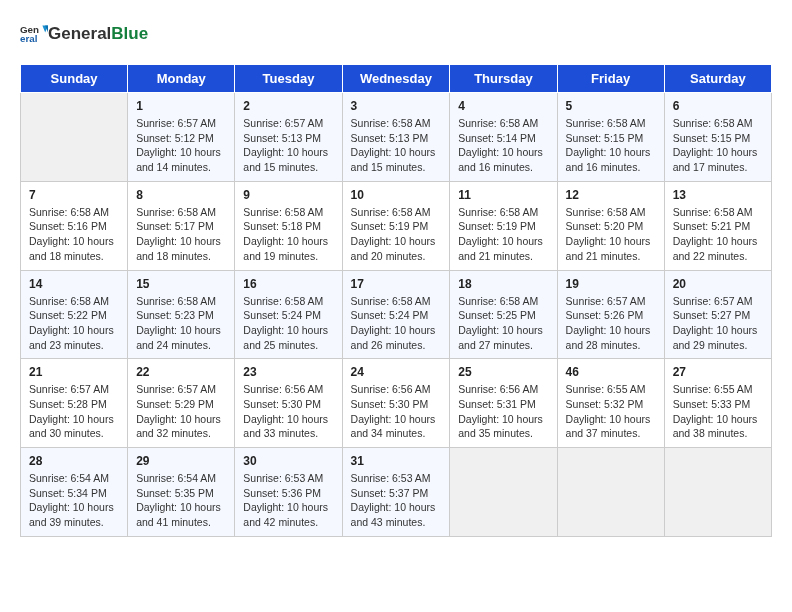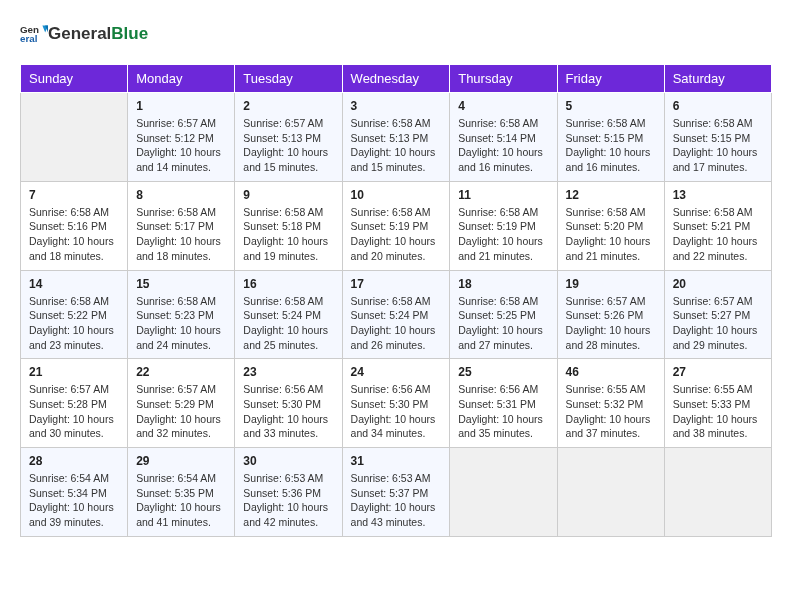--- a/index.html
+++ b/index.html
@@ -35,26 +35,26 @@
     .location {
       font-size: 14px;
       color: #555;
     }
     table {
       width: 100%;
       border-collapse: collapse;
       font-size: 11px;
     }
     thead tr th {
-      background-color: #6d28d9;
+      background-color: #1d4ed8;
       color: #fff;
-      text-align: left;
+      text-align: center;
       padding: 6px 8px;
       font-size: 13px;
-      font-weight: normal;
+      font-weight: bold;
       border: 1px solid #fff;
     }
     tbody tr td {
       border: 1px solid #ccc;
       vertical-align: top;
       padding: 6px 8px;
       width: 108px;
       min-height: 80px;
       height: 85px;
       background: #fff;

